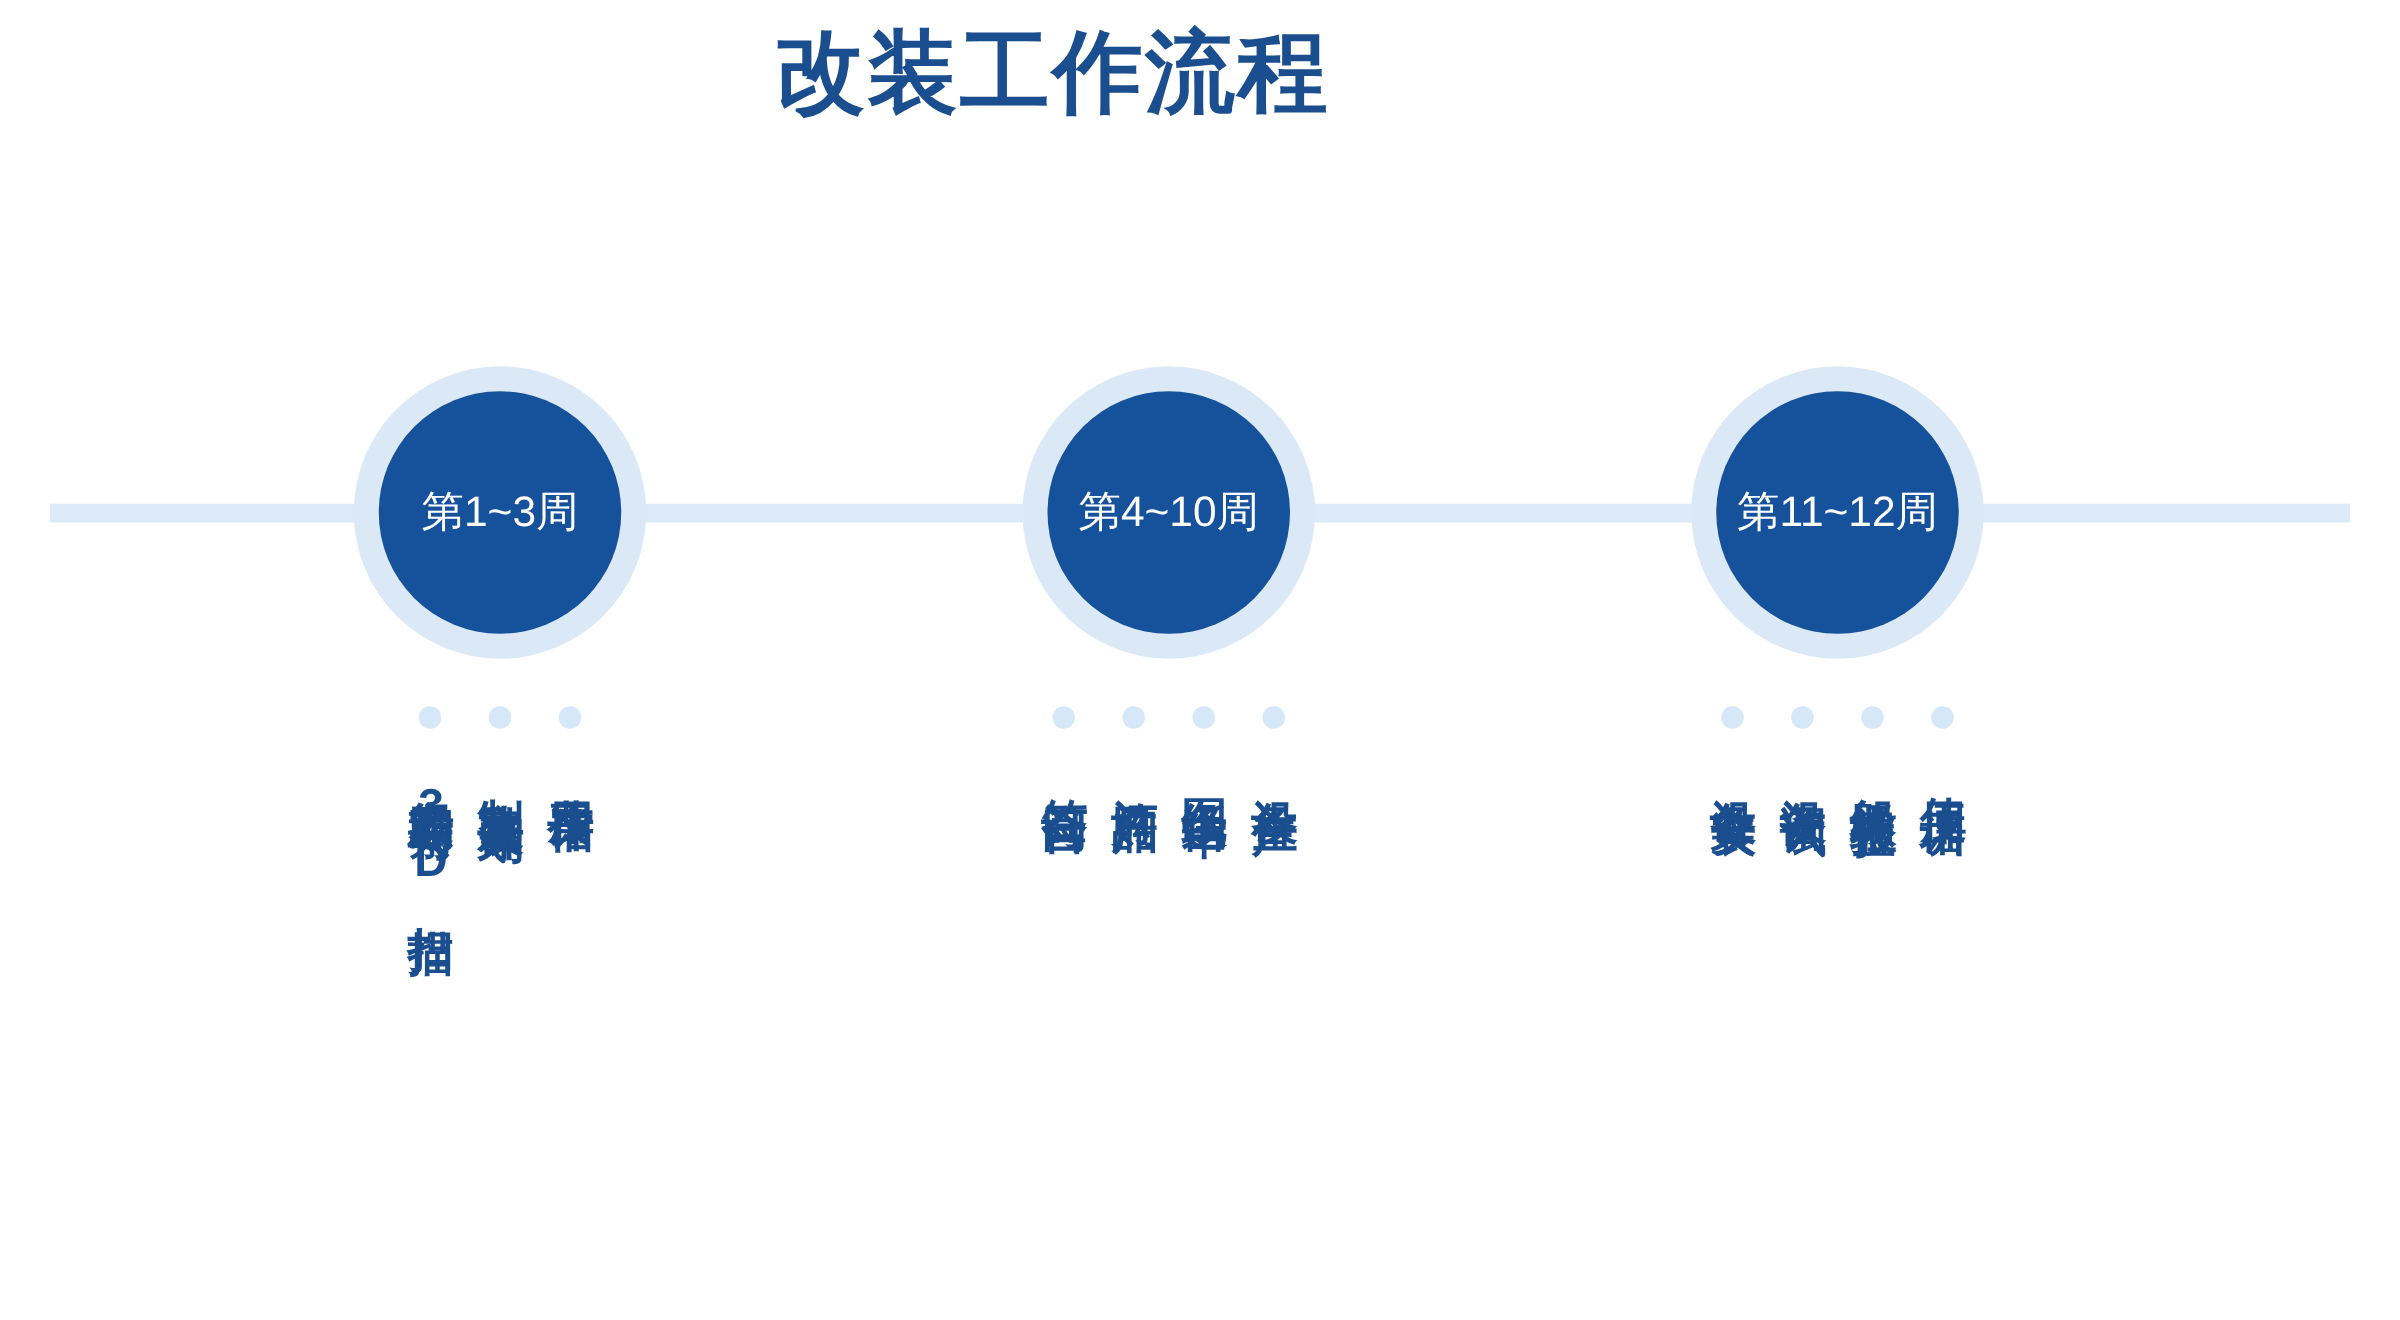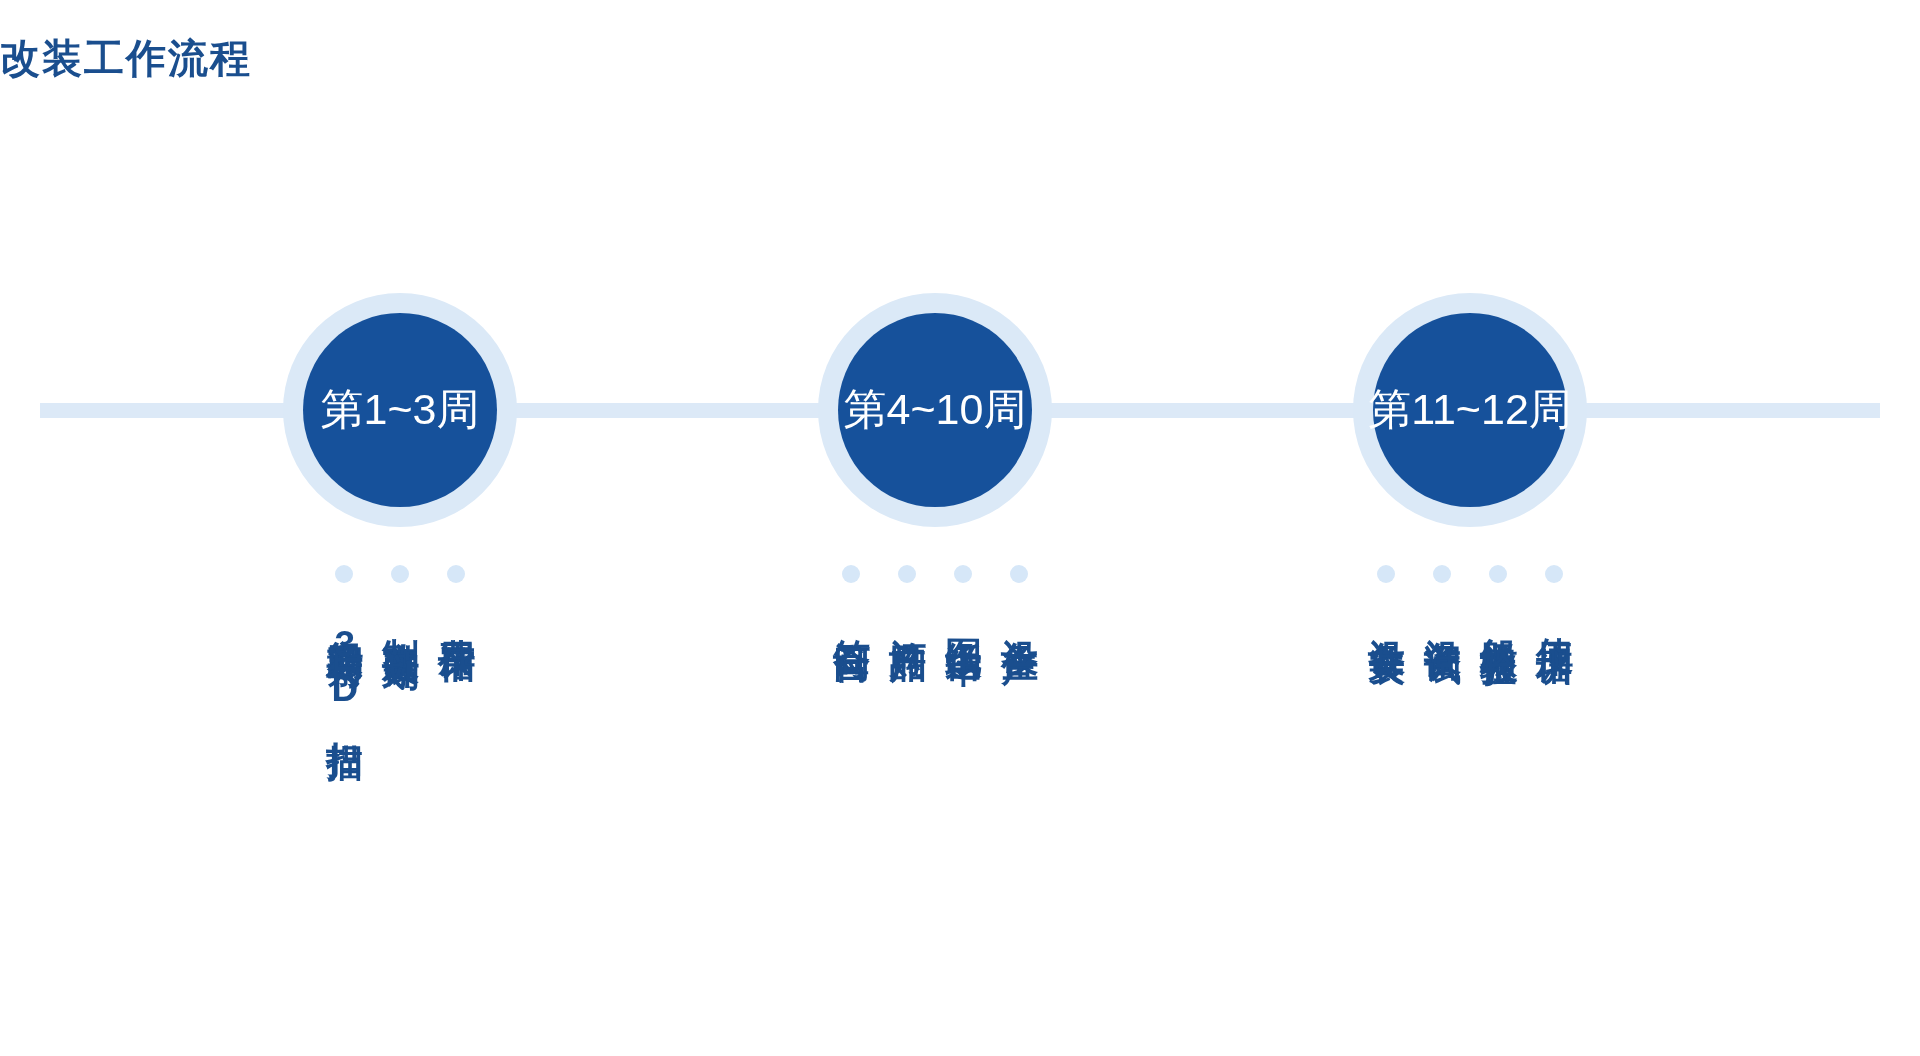--- a/index.html
+++ b/index.html
@@ -14,21 +14,22 @@
     overflow: hidden;
     position: relative;
   }
 
   
   .page-title {
     position: absolute;
     top: 22px;
     left: 0;
     width: 1684px;
-    font-size: 40px;
+    text-align: center;
+    font-size: 72px;
     line-height: 72px;
     font-weight: 700;
     color: #1a4e8e;
     letter-spacing: 2px;
     white-space: nowrap;
   }
 
   
   .timeline-line {
     position: absolute;
@@ -67,21 +68,21 @@
     width: 194px;
     height: 194px;
     border-radius: 50%;
     background: #16519b;
     display: flex;
     align-items: center;
     justify-content: center;
   }
   .stage-circle-label {
     color: #ffffff;
-    font-size: 43px;
+    font-size: 34px;
     font-weight: 400;
     letter-spacing: 0px;
     white-space: nowrap;
   }
 
   
   .stage-items {
     position: absolute;
     top: 565px;
     display: flex;

